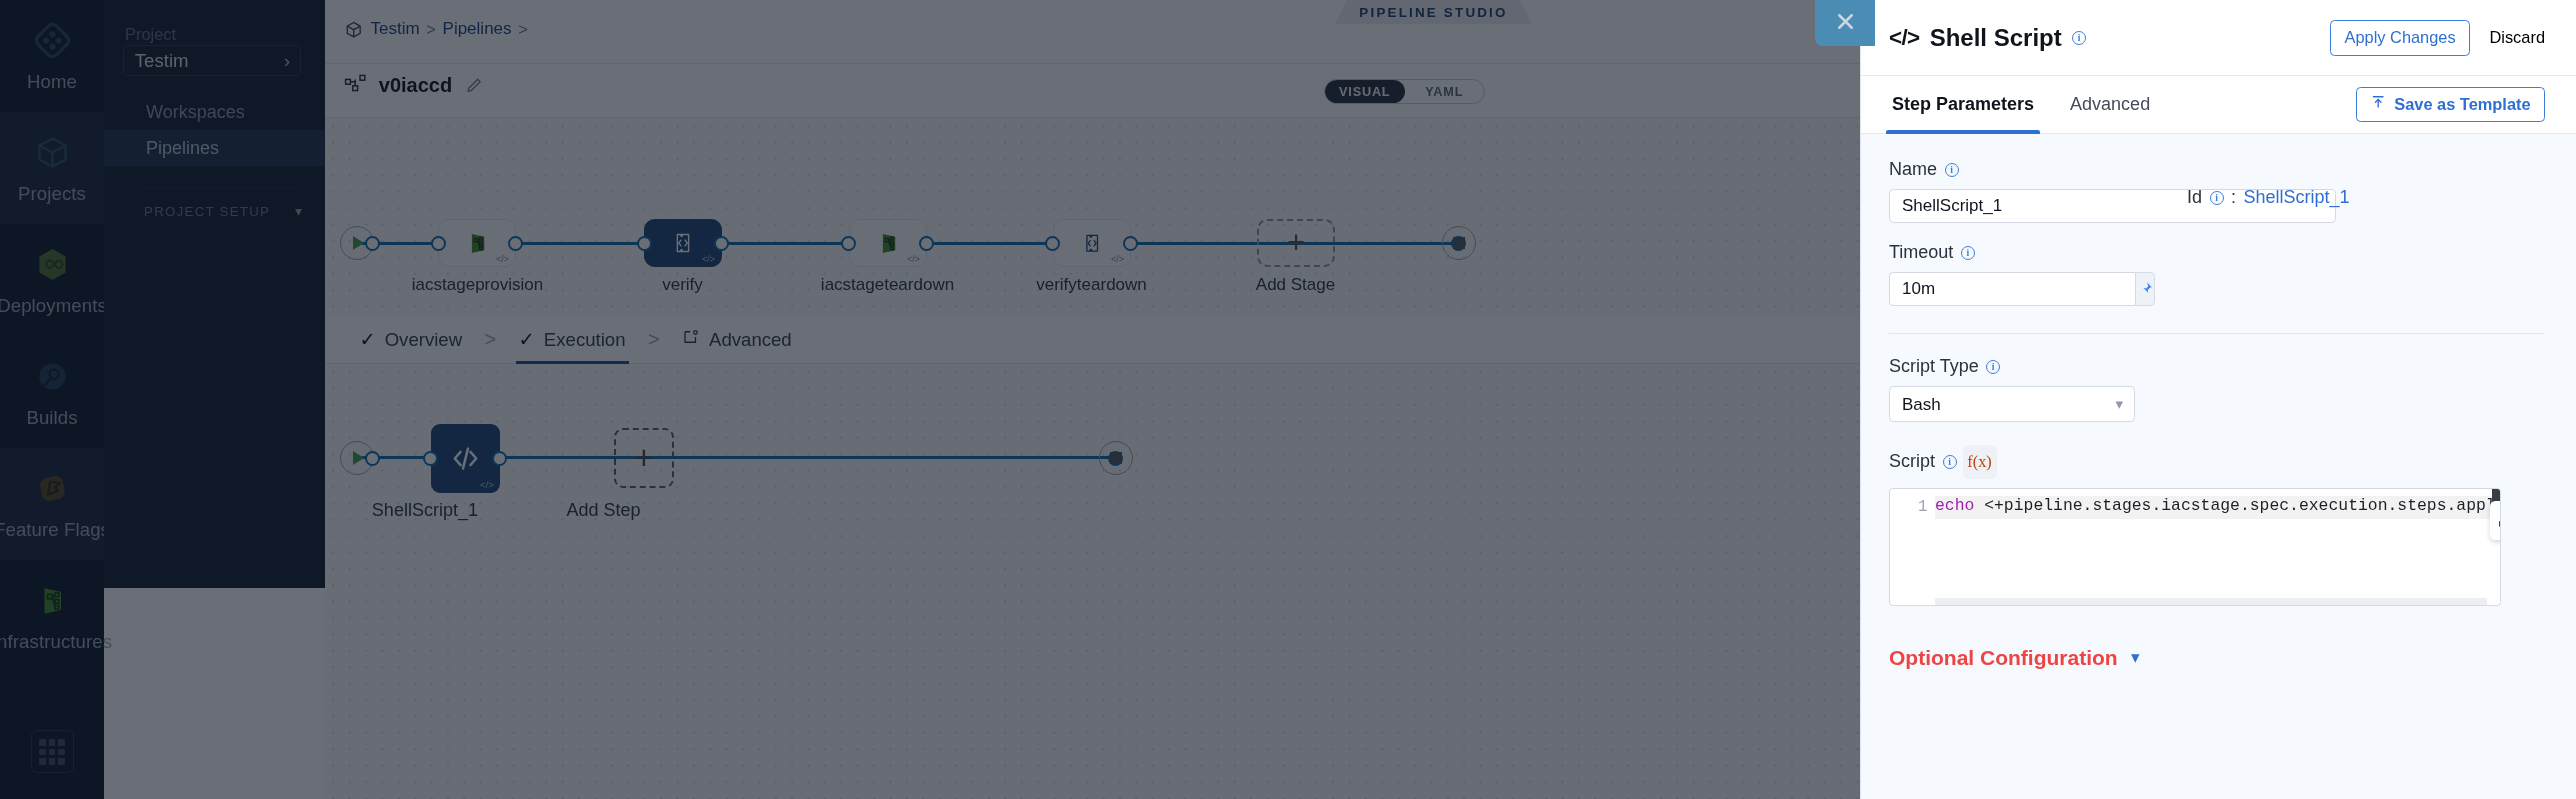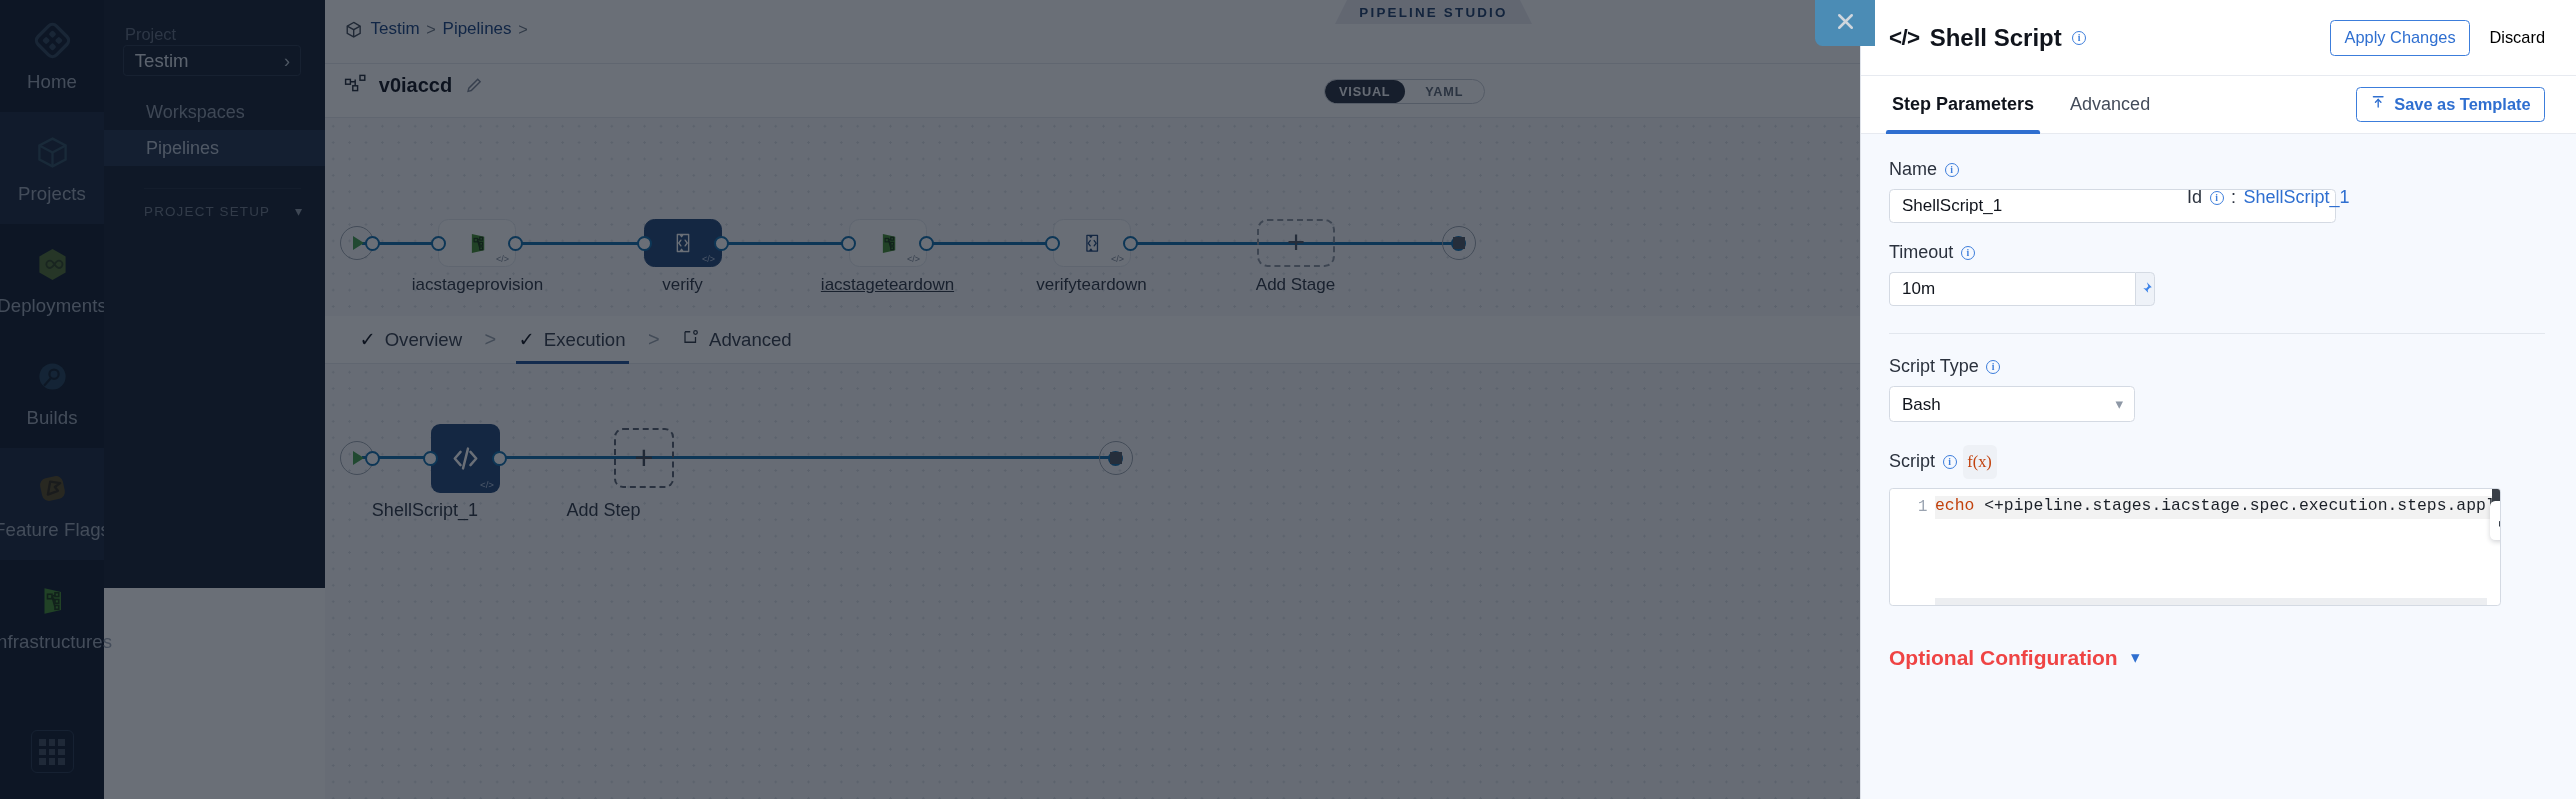--- a/index.html
+++ b/index.html
@@ -278,21 +278,21 @@
   .editor .gut {
     position:absolute; left:0; top:0; width:45px; height:100%;
     font-family:"Liberation Mono", monospace; font-size:15.7px; color:#9aa3b0;
     text-align:right; padding: 9px 7.5px 0 0;
   }
   .editor .codeline {
     position:absolute; left:45px; top:7.5px; right:0; height:22.4px; white-space:pre;
     font-family:"Liberation Mono", monospace; font-size:16.4px; color:#1b2028;
     background:#f2f2f2;
   }
-  .editor .codeline .kw { color:#c2410c; }
+  .editor .codeline .kw { color:#a21caf; }
   .editor .vscroll {
     position:absolute; right:0; top:0; width:8.2px; height: 16.4px; background:#3a3f47; cursor:pointer;
   }
   .editor .hscroll {
     position:absolute; left:45px; bottom:0; height:6.7px; width:552px; background:#eceef1;
   }
   .expandbtn {
     position:absolute; right: -21px; top: 12px; width: 31px; height: 39px; background:#fff;
     border-radius:5.2px; box-shadow: 0 1.5px 5.2px rgba(16,24,40,.18);
     display:flex; align-items:center; justify-content:center; cursor:pointer; z-index:5;
@@ -512,21 +512,21 @@
               <rect x="28" y="13" width="5" height="5"></rect>
             <rect x="28" y="22" width="5" height="5"></rect>
               <rect x="28" y="30" width="5" height="5"></rect>
             <path d="M24 18 L28 16 M24 18 L28 24 M24 18 L28 32"></path>
           </g>
         </svg>
         <span class="mini">&lt;/&gt;</span>
       </div>
       <div class="port" style="left:516px;top:118px;"></div>
       <div class="port" style="left:594px;top:118px;"></div>
-      <div class="stagelbl" style="left:488px;top:155px;text-decoration:underline;">iacstageteardown</div>
+      <div class="stagelbl" style="left:488px;top:155px;">iacstageteardown</div>
 
       <div class="stagebox" style="left:728px;top:101px;">
         <svg viewBox="0 0 34 34" width="22.4" height="22.4" fill="none" stroke="#1d4274" stroke-width="2">
           <path d="M9 5 h16 v24 h-16 z M13 5 l2 3 2-3 M13 29 l2-3 2 3" stroke-linejoin="round"></path>
           <path d="M14 13 l-3 4 3 4 M20 13 l3 4 -3 4" stroke-linecap="round"></path>
         </svg>
         <span class="mini">&lt;/&gt;</span>
       </div>
       <div class="port" style="left:720px;top:118px;"></div>
       <div class="port" style="left:798px;top:118px;"></div>

